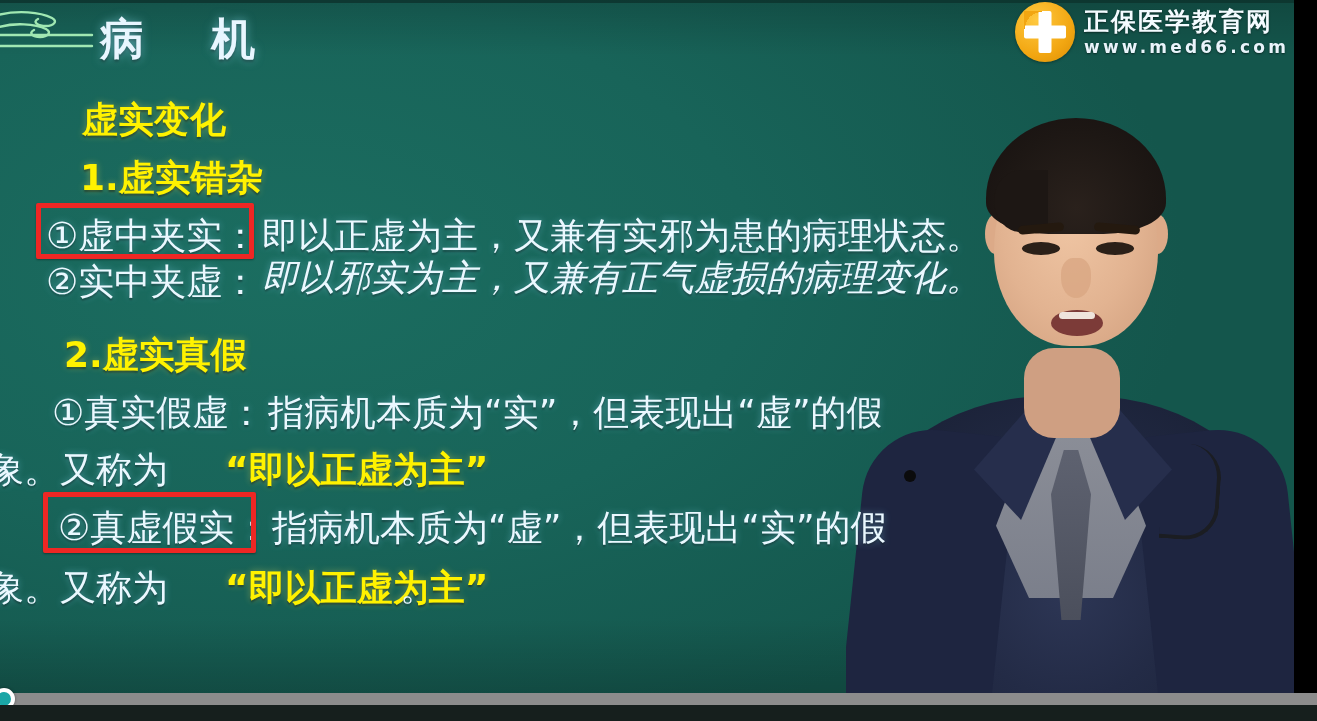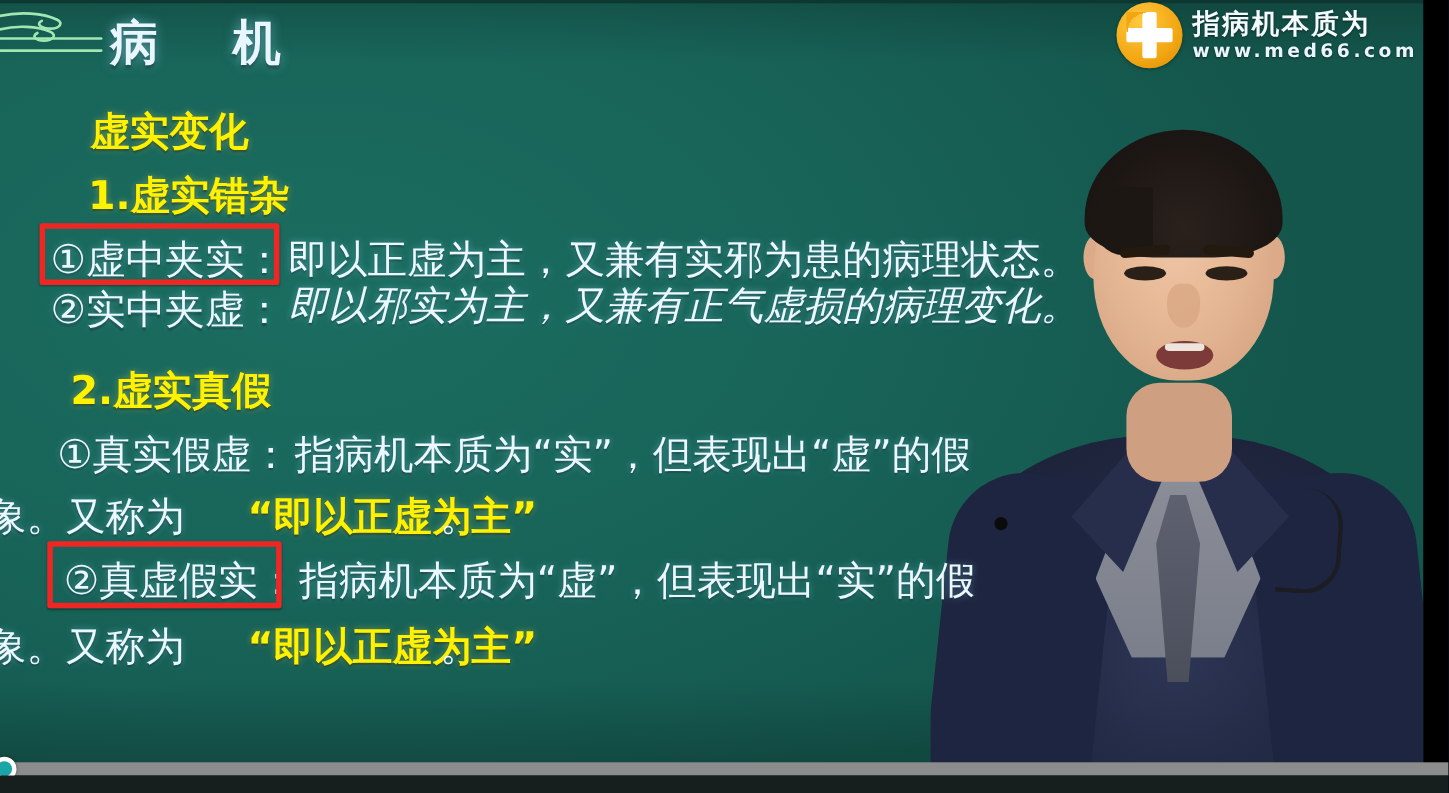--- a/index.html
+++ b/index.html
@@ -1,19 +1,19 @@
 <!DOCTYPE html>
 <html><head>
 <meta charset="utf-8">
 <style>
   html,body{margin:0;padding:0;background:#000;}
   *{box-sizing:border-box;}
   #screen{
     position:relative;width:1317px;height:721px;overflow:hidden;
-    background:#0f172a;
+    background:#ef4444;
     font-family:"DejaVu Sans","Liberation Sans",sans-serif;
     -webkit-font-smoothing:antialiased;
   }
   
   #board{
     position:absolute;left:0;top:0;width:1294px;height:703px;
     background:
       radial-gradient(ellipse 900px 520px at 22% 38%, #1b6d60 0%, #186459 52%, #14564c 100%);
   }
   #board:after{
@@ -147,21 +147,21 @@
 
     <div id="title">病 机</div>
 
     <div id="logo">
       <div id="logo-mark">
         <div class="cross-v"></div>
         <div class="cross-h"></div>
         <div class="notch"></div>
       </div>
       <div id="logo-text">
-        <div id="logo-cn">指病机本质为</div>
+        <div id="logo-cn">正保医学教育网</div>
         <div id="logo-url">www.med66.com</div>
       </div>
     </div>
   </div>
 
   <div id="presenter">
     <div id="p-suit"></div>
     <div id="p-suit-l"></div>
     <div id="p-suit-r"></div>
     <div id="p-shirt"></div>

